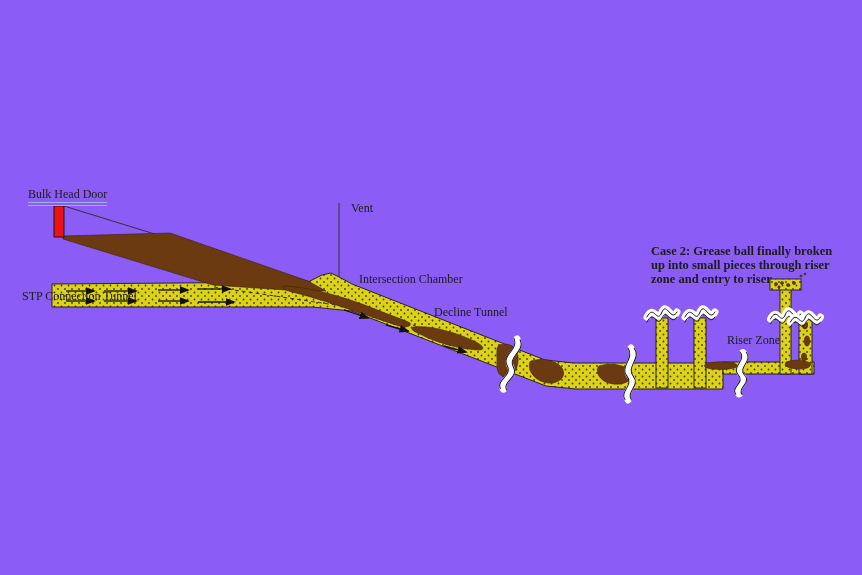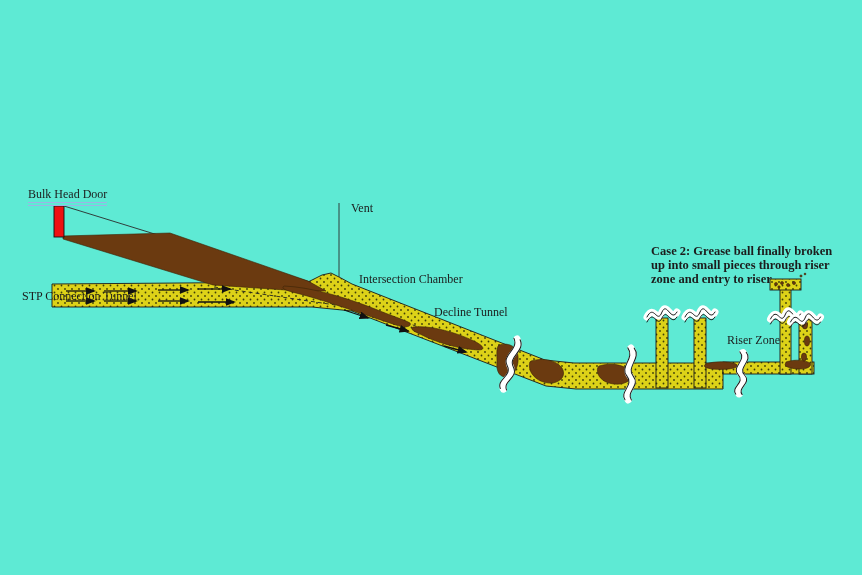--- a/index.html
+++ b/index.html
@@ -1,16 +1,16 @@
 <!DOCTYPE html>
 <html><head>
 <meta charset="utf-8">
 <style>
   html,body{margin:0;padding:0;background:#fff;}
-  .page{position:relative;width:862px;height:575px;background:#5eead4;overflow:hidden;
+  .page{position:relative;width:862px;height:575px;background:#8b5cf6;overflow:hidden;
         font-family:"Liberation Serif", serif;}
   svg{display:block}
   .lbl{font-family:"Liberation Serif", serif;font-size:12px;fill:#1c1c1c;}
   .lbl-case{font-family:"Liberation Serif", serif;font-size:12.5px;font-weight:bold;fill:#1c1c1c;}
   .brk-w{stroke:#ffffff;stroke-width:7;fill:none;stroke-linecap:round;}
   .brk-b{stroke:#1a1a1a;stroke-width:1;fill:none;stroke-linecap:round;}
   .outline{stroke:#1a1a1a;stroke-width:0.9;}
   .thinline{stroke:#2a2a2a;stroke-width:0.9;fill:none;}
   .flow{stroke:#111;stroke-width:1.3;}
 </style>

